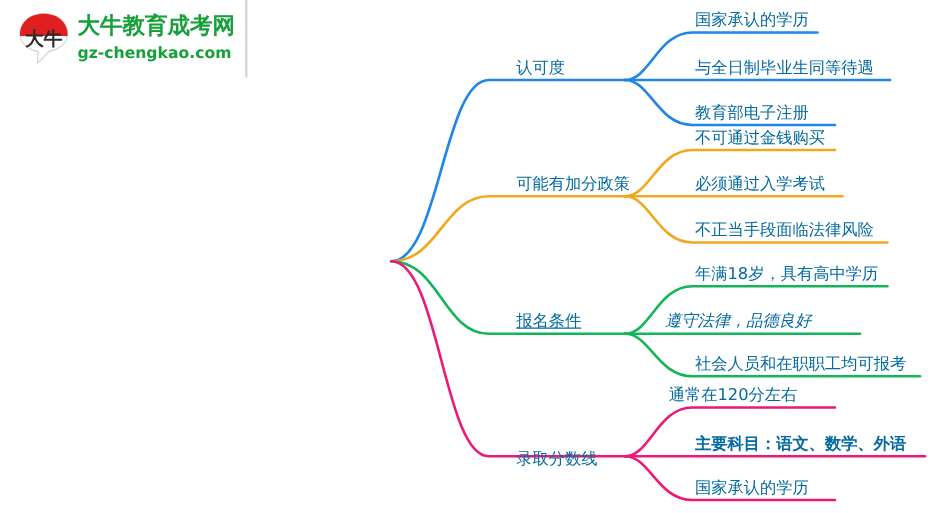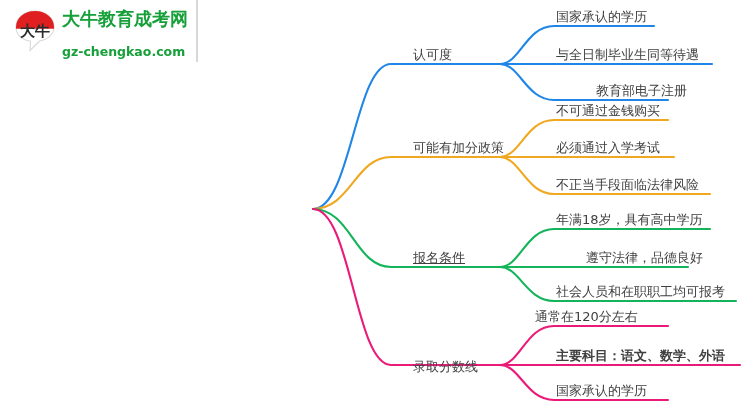--- a/index.html
+++ b/index.html
@@ -32,35 +32,35 @@
     width: 46px;
     height: 46px;
   }
   #logo-text-wrap {
     position: absolute;
     left: 52px;
     top: 4px;
     width: 132px;
   }
   #logo-title {
-    font-family: Liberation Mono, monospace;
+    font-family: Liberation Serif, serif;
     font-size: 18px;
     font-weight: bold;
     color: #17a03a;
     letter-spacing: 0px;
     line-height: 20px;
     white-space: nowrap;
   }
   #logo-domain {
     font-family: "DejaVu Sans", "Liberation Sans", sans-serif;
     font-size: 12.5px;
     font-weight: bold;
     color: #17a03a;
     line-height: 16px;
-    margin-top: 14px;
+    margin-top: 4px;
     white-space: nowrap;
   }
   #logo-divider {
     position: absolute;
     left: 196px;
     top: 0px;
     width: 2px;
     height: 62px;
     background: #d8d8d8;
   }
@@ -69,21 +69,21 @@
     position: absolute;
     left: 0;
     top: 0;
     width: 750px;
     height: 410px;
   }
   
   .node-text {
     position: absolute;
     font-family: "DejaVu Sans", "Liberation Sans", sans-serif;
-    color: #404040;
+    color: #0369a1;
     white-space: nowrap;
   }
   #root-label {
     font-size: 13.5px;
     line-height: 16px;
     left: 8px;
     top: 200px;
     letter-spacing: -0.2px;
   }
   .branch-label {
@@ -133,28 +133,28 @@
         <path d="M 500 365 L 740 365" stroke="#eb1a79"></path>
         <path d="M 500 365 C 520 365 526 400 554 400 L 668 400" stroke="#eb1a79"></path>
       </g>
   </svg>
 
 
   <div id="label-layer">
       <div class="node-text branch-label" style="left: 413px; top: 47px;">认可度</div>
       <div class="node-text leaf-label" style="left: 556px; top: 9px;">国家承认的学历</div>
       <div class="node-text leaf-label" style="left: 556px; top: 47px;">与全日制毕业生同等待遇</div>
-      <div class="node-text leaf-label" style="left: 556px; top: 83px; margin-left: 40px;">教育部电子注册</div>
+      <div class="node-text leaf-label" style="left: 556px; top: 83px;">教育部电子注册</div>
       <div class="node-text branch-label" style="left: 413px; top: 140px;">可能有加分政策</div>
       <div class="node-text leaf-label" style="left: 556px; top: 103px;">不可通过金钱购买</div>
       <div class="node-text leaf-label" style="left: 556px; top: 140px;">必须通过入学考试</div>
       <div class="node-text leaf-label" style="left: 556px; top: 177px;">不正当手段面临法律风险</div>
       <div class="node-text branch-label" style="left: 413px; top: 250px; text-decoration: underline;">报名条件</div>
       <div class="node-text leaf-label" style="left: 556px; top: 212px;">年满18岁，具有高中学历</div>
-      <div class="node-text leaf-label" style="left: 586px; top: 250px;">遵守法律，品德良好</div>
+      <div class="node-text leaf-label" style="left: 532px; top: 250px; font-style: italic;">遵守法律，品德良好</div>
       <div class="node-text leaf-label" style="left: 556px; top: 284px;">社会人员和在职职工均可报考</div>
       <div class="node-text branch-label" style="left: 413px; top: 359px; font-family: Liberation Serif, serif;">录取分数线</div>
       <div class="node-text leaf-label" style="left: 535px; top: 309px;">通常在120分左右</div>
       <div class="node-text leaf-label" style="left: 556px; top: 348px; font-weight: bold;">主要科目：语文、数学、外语</div>
       <div class="node-text leaf-label" style="left: 556px; top: 383px;">国家承认的学历</div>
     </div>
 
 </div>
 
 </body></html>

